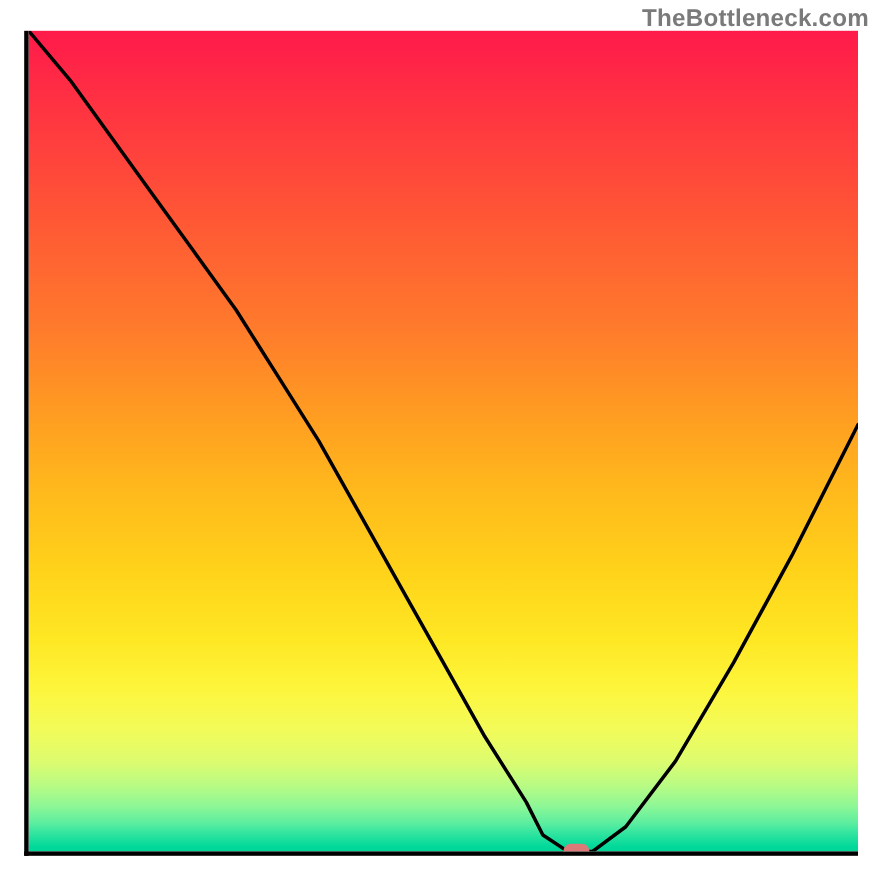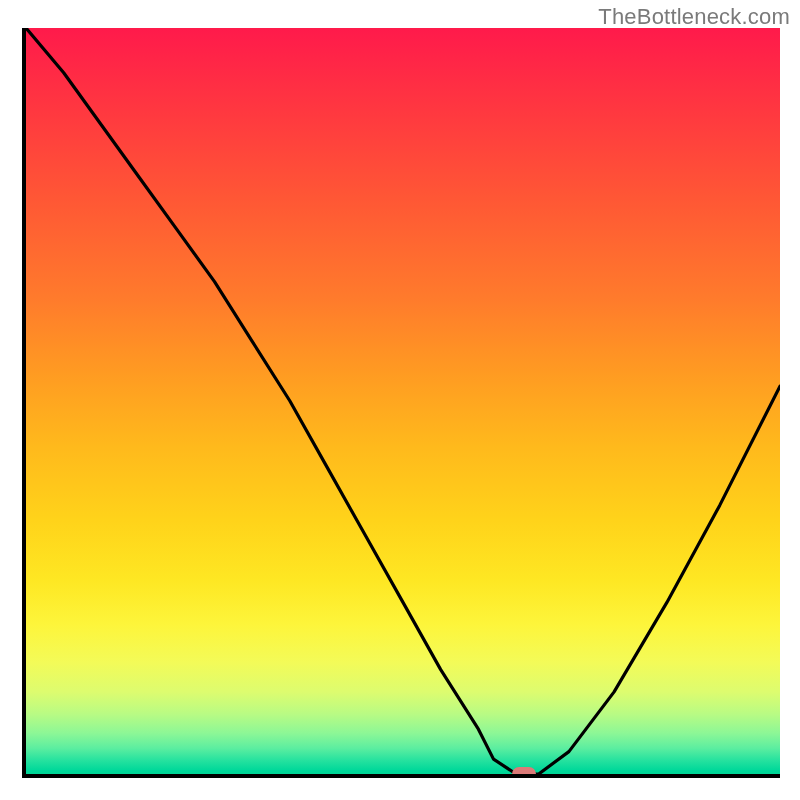--- a/index.html
+++ b/index.html
@@ -14,21 +14,21 @@
     position: relative;
     width: 800px;
     height: 800px;
     box-sizing: border-box;
   }
   .watermark {
     position: absolute;
     top: 4px;
     right: 10px;
     font-size: 22px;
-    font-weight: 400;
+    font-weight: 700;
     color: #7a7a7a;
     letter-spacing: 0.2px;
     z-index: 5;
   }
   .plot-area {
     position: absolute;
     left: 22px;
     top: 28px;
     width: 758px;
     height: 750px;

